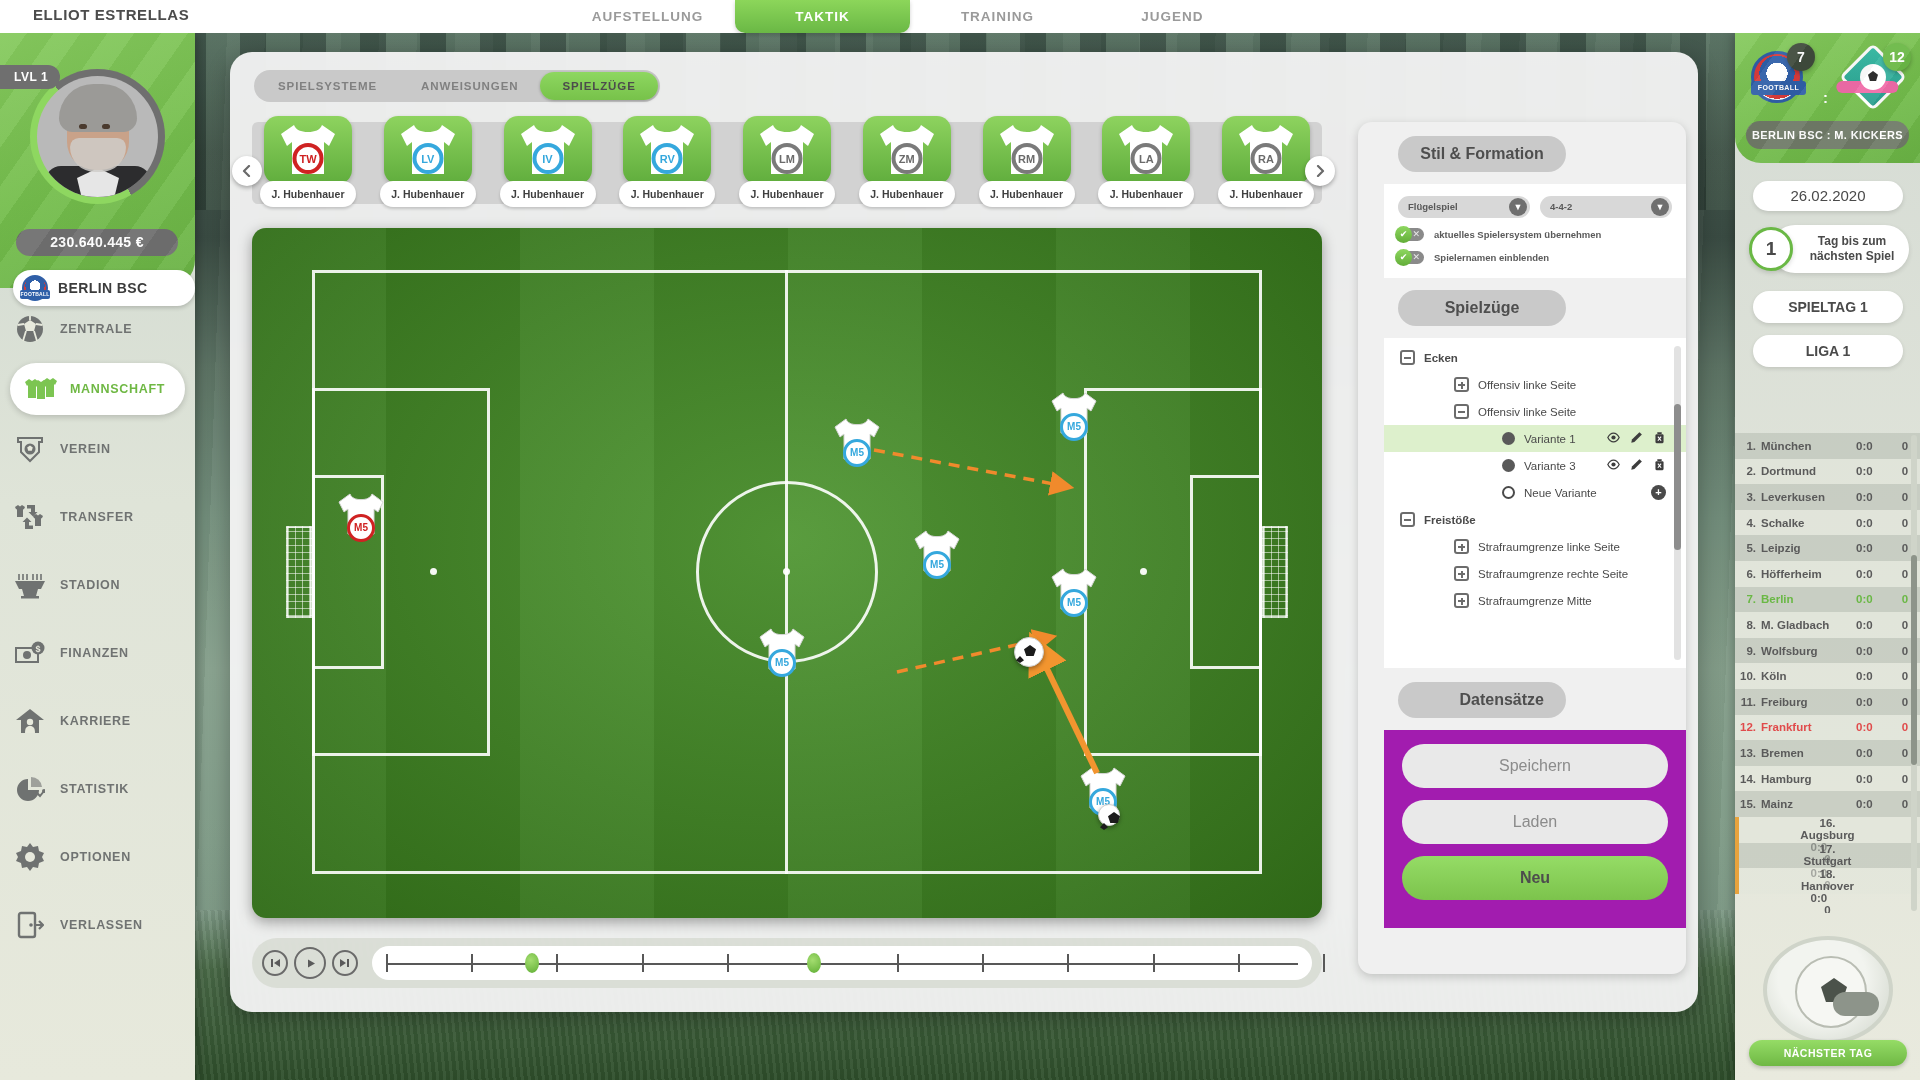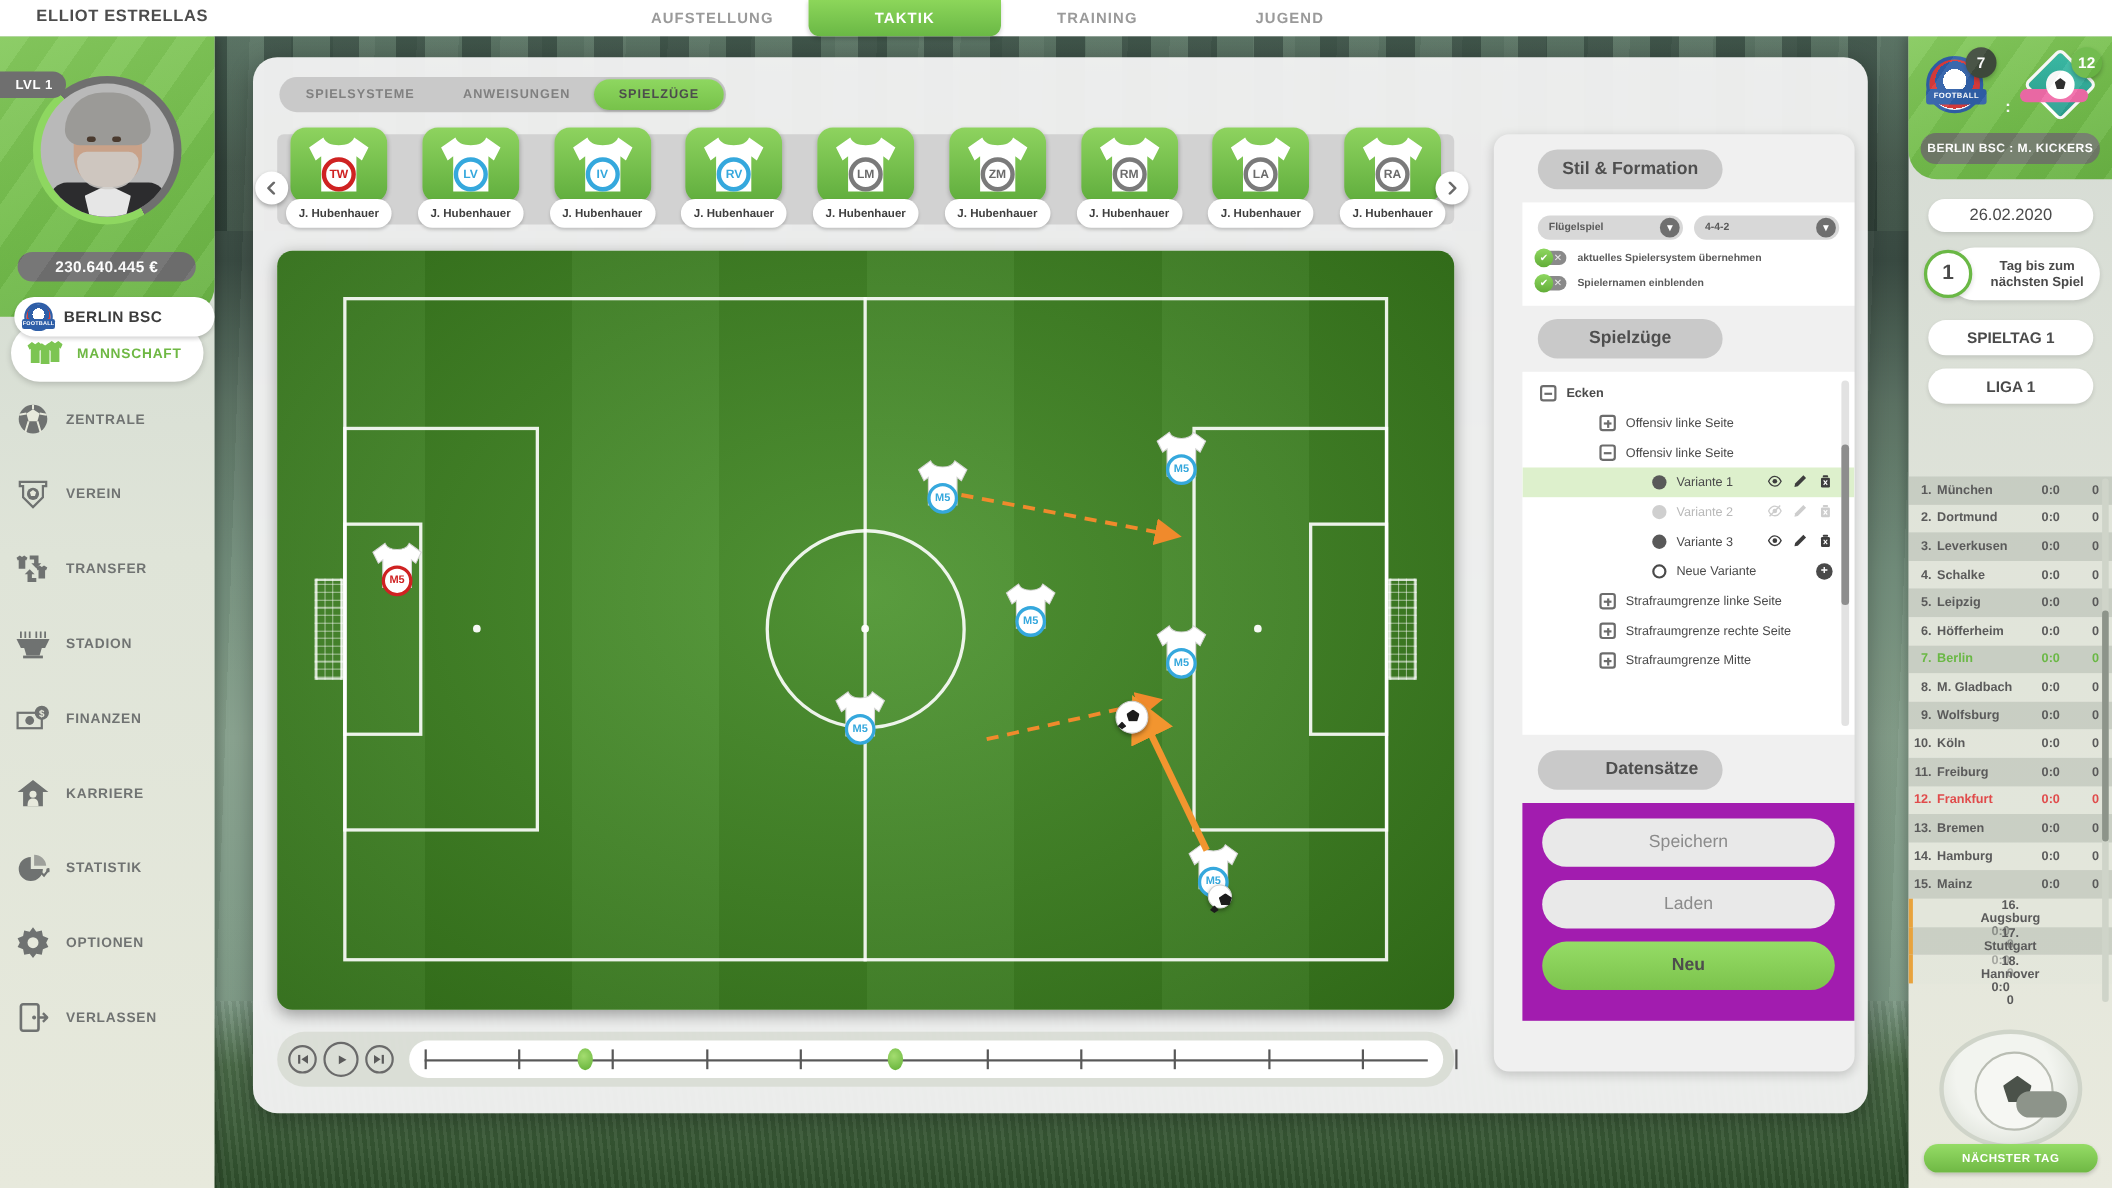--- a/index.html
+++ b/index.html
@@ -467,41 +467,41 @@
       <div class="money">230.640.445 €</div>
     </div>
     <div class="club-chip">
       <div class="club-logo">
         <div class="shield"></div>
         <div class="ribbon">FOOTBALL</div>
       </div>
       <div class="club-name">BERLIN BSC</div>
     </div>
     <div class="nav" id="sidebar-nav">
+        <div class="nav-item">
+          <span class="ico">
+            <svg width="30" height="30" viewBox="0 0 30 30">
+              <circle cx="15" cy="15" r="13" fill="currentColor"></circle>
+              <path d="M15 6 L21 10 L19 17 L11 17 L9 10 Z" fill="#e7e9dc"></path>
+              <path d="M15 2 L15 6 M2.5 11 L9 10 M27.5 11 L21 10 M8 27 L11 17 M22 27 L19 17" stroke="#e7e9dc" stroke-width="1.8"></path>
+            </svg>
+          </span>
+          <span class="lbl">ZENTRALE</span>
+        </div>
         <div class="nav-item active">
           <span class="ico">
             <svg width="34" height="26" viewBox="0 0 34 26">
               <g fill="currentColor">
                 <path d="M2 6 L6 3 L9 5 L12 3 L16 6 L14 10 L13 9 L13 22 L5 22 L5 9 L4 10 Z"></path>
                 <path d="M11 7 L15 4 L18 6 L21 4 L25 7 L23 11 L22 10 L22 23 L14 23 L14 10 L13 11 Z"></path>
                 <path d="M20 5 L24 2 L27 4 L30 2 L34 5 L32 9 L31 8 L31 21 L23 21 L23 8 L22 9 Z"></path>
               </g>
             </svg>
           </span>
           <span class="lbl">MANNSCHAFT</span>
-        </div>
-        <div class="nav-item">
-          <span class="ico">
-            <svg width="30" height="30" viewBox="0 0 30 30">
-              <circle cx="15" cy="15" r="13" fill="currentColor"></circle>
-              <path d="M15 6 L21 10 L19 17 L11 17 L9 10 Z" fill="#e7e9dc"></path>
-              <path d="M15 2 L15 6 M2.5 11 L9 10 M27.5 11 L21 10 M8 27 L11 17 M22 27 L19 17" stroke="#e7e9dc" stroke-width="1.8"></path>
-            </svg>
-          </span>
-          <span class="lbl">ZENTRALE</span>
         </div>
         <div class="nav-item">
           <span class="ico">
             <svg width="30" height="30" viewBox="0 0 30 30">
               <path d="M3 4 L27 4 L27 8 L24 8 L24 18 L15 27 L6 18 L6 8 L3 8 Z" fill="none" stroke="currentColor" stroke-width="2"></path>
               <circle cx="15" cy="15" r="5.5" fill="currentColor"></circle>
               <path d="M15 11.5 L17.8 13.5 L16.8 16.8 L13.2 16.8 L12.2 13.5 Z" fill="#e7e9dc"></path>
             </svg>
           </span>
           <span class="lbl">VEREIN</span>
@@ -875,39 +875,20 @@
               <span><svg width="13" height="13" viewBox="0 0 16 16">
                   <path d="M11.6 1.4 L14.6 4.4 L5.4 13.6 L1.6 14.4 L2.4 10.6 Z" fill="currentColor"></path>
                 </svg></span>
               <span><svg width="13" height="13" viewBox="0 0 16 16">
                   <rect x="3" y="4" width="10" height="11" rx="1.4" fill="currentColor"></rect>
                   <rect x="5" y="1.4" width="6" height="2.2" rx="1" fill="currentColor"></rect>
                   <path d="M6 7 L10 12 M10 7 L6 12" stroke="#ffffff" stroke-width="1.3"></path>
                 </svg></span>
             </span>
           </div>
-          <div class="tnode lvl2 disabled">
-            <span class="bullet light"></span>
-            <span>Variante 2</span>
-            <span class="acts">
-              <span><svg width="13" height="13" viewBox="0 0 16 16">
-                  <path d="M1 8 C3 4 5.5 2.6 8 2.6 C10.5 2.6 13 4 15 8 C13 12 10.5 13.4 8 13.4 C5.5 13.4 3 12 1 8 Z" fill="none" stroke="currentColor" stroke-width="1.5"></path>
-                  <circle cx="8" cy="8" r="2.6" fill="currentColor"></circle>
-                  <path d="M2 14 L14 2" stroke="currentColor" stroke-width="1.6"></path>
-                </svg></span>
-              <span><svg width="13" height="13" viewBox="0 0 16 16">
-                  <path d="M11.6 1.4 L14.6 4.4 L5.4 13.6 L1.6 14.4 L2.4 10.6 Z" fill="currentColor"></path>
-                </svg></span>
-              <span><svg width="13" height="13" viewBox="0 0 16 16">
-                  <rect x="3" y="4" width="10" height="11" rx="1.4" fill="currentColor"></rect>
-                  <rect x="5" y="1.4" width="6" height="2.2" rx="1" fill="currentColor"></rect>
-                  <path d="M6 7 L10 12 M10 7 L6 12" stroke="#ffffff" stroke-width="1.3"></path>
-                </svg></span>
-            </span>
-          </div>
           <div class="tnode lvl2">
             <span class="bullet"></span>
             <span>Variante 3</span>
             <span class="acts">
               <span><svg width="13" height="13" viewBox="0 0 16 16">
                   <path d="M1 8 C3 4 5.5 2.6 8 2.6 C10.5 2.6 13 4 15 8 C13 12 10.5 13.4 8 13.4 C5.5 13.4 3 12 1 8 Z" fill="none" stroke="currentColor" stroke-width="1.5"></path>
                   <circle cx="8" cy="8" r="2.6" fill="currentColor"></circle>
                 </svg></span>
               <span><svg width="13" height="13" viewBox="0 0 16 16">
                   <path d="M11.6 1.4 L14.6 4.4 L5.4 13.6 L1.6 14.4 L2.4 10.6 Z" fill="currentColor"></path>
@@ -917,20 +898,24 @@
                   <rect x="5" y="1.4" width="6" height="2.2" rx="1" fill="currentColor"></rect>
                   <path d="M6 7 L10 12 M10 7 L6 12" stroke="#ffffff" stroke-width="1.3"></path>
                 </svg></span>
             </span>
           </div>
           <div class="tnode lvl2">
             <span class="bullet hollow"></span>
             <span>Neue Variante</span>
             <span class="addbtn">+</span>
           </div>
+          <div class="tnode lvl0">
+            <span class="sq"></span>
+            <span>Freistöße</span>
+          </div>
           <div class="tnode lvl1">
             <span class="sq plus"></span>
             <span>Strafraumgrenze linke Seite</span>
           </div>
           <div class="tnode lvl1">
             <span class="sq plus"></span>
             <span>Strafraumgrenze rechte Seite</span>
           </div>
           <div class="tnode lvl1">
             <span class="sq plus"></span>

